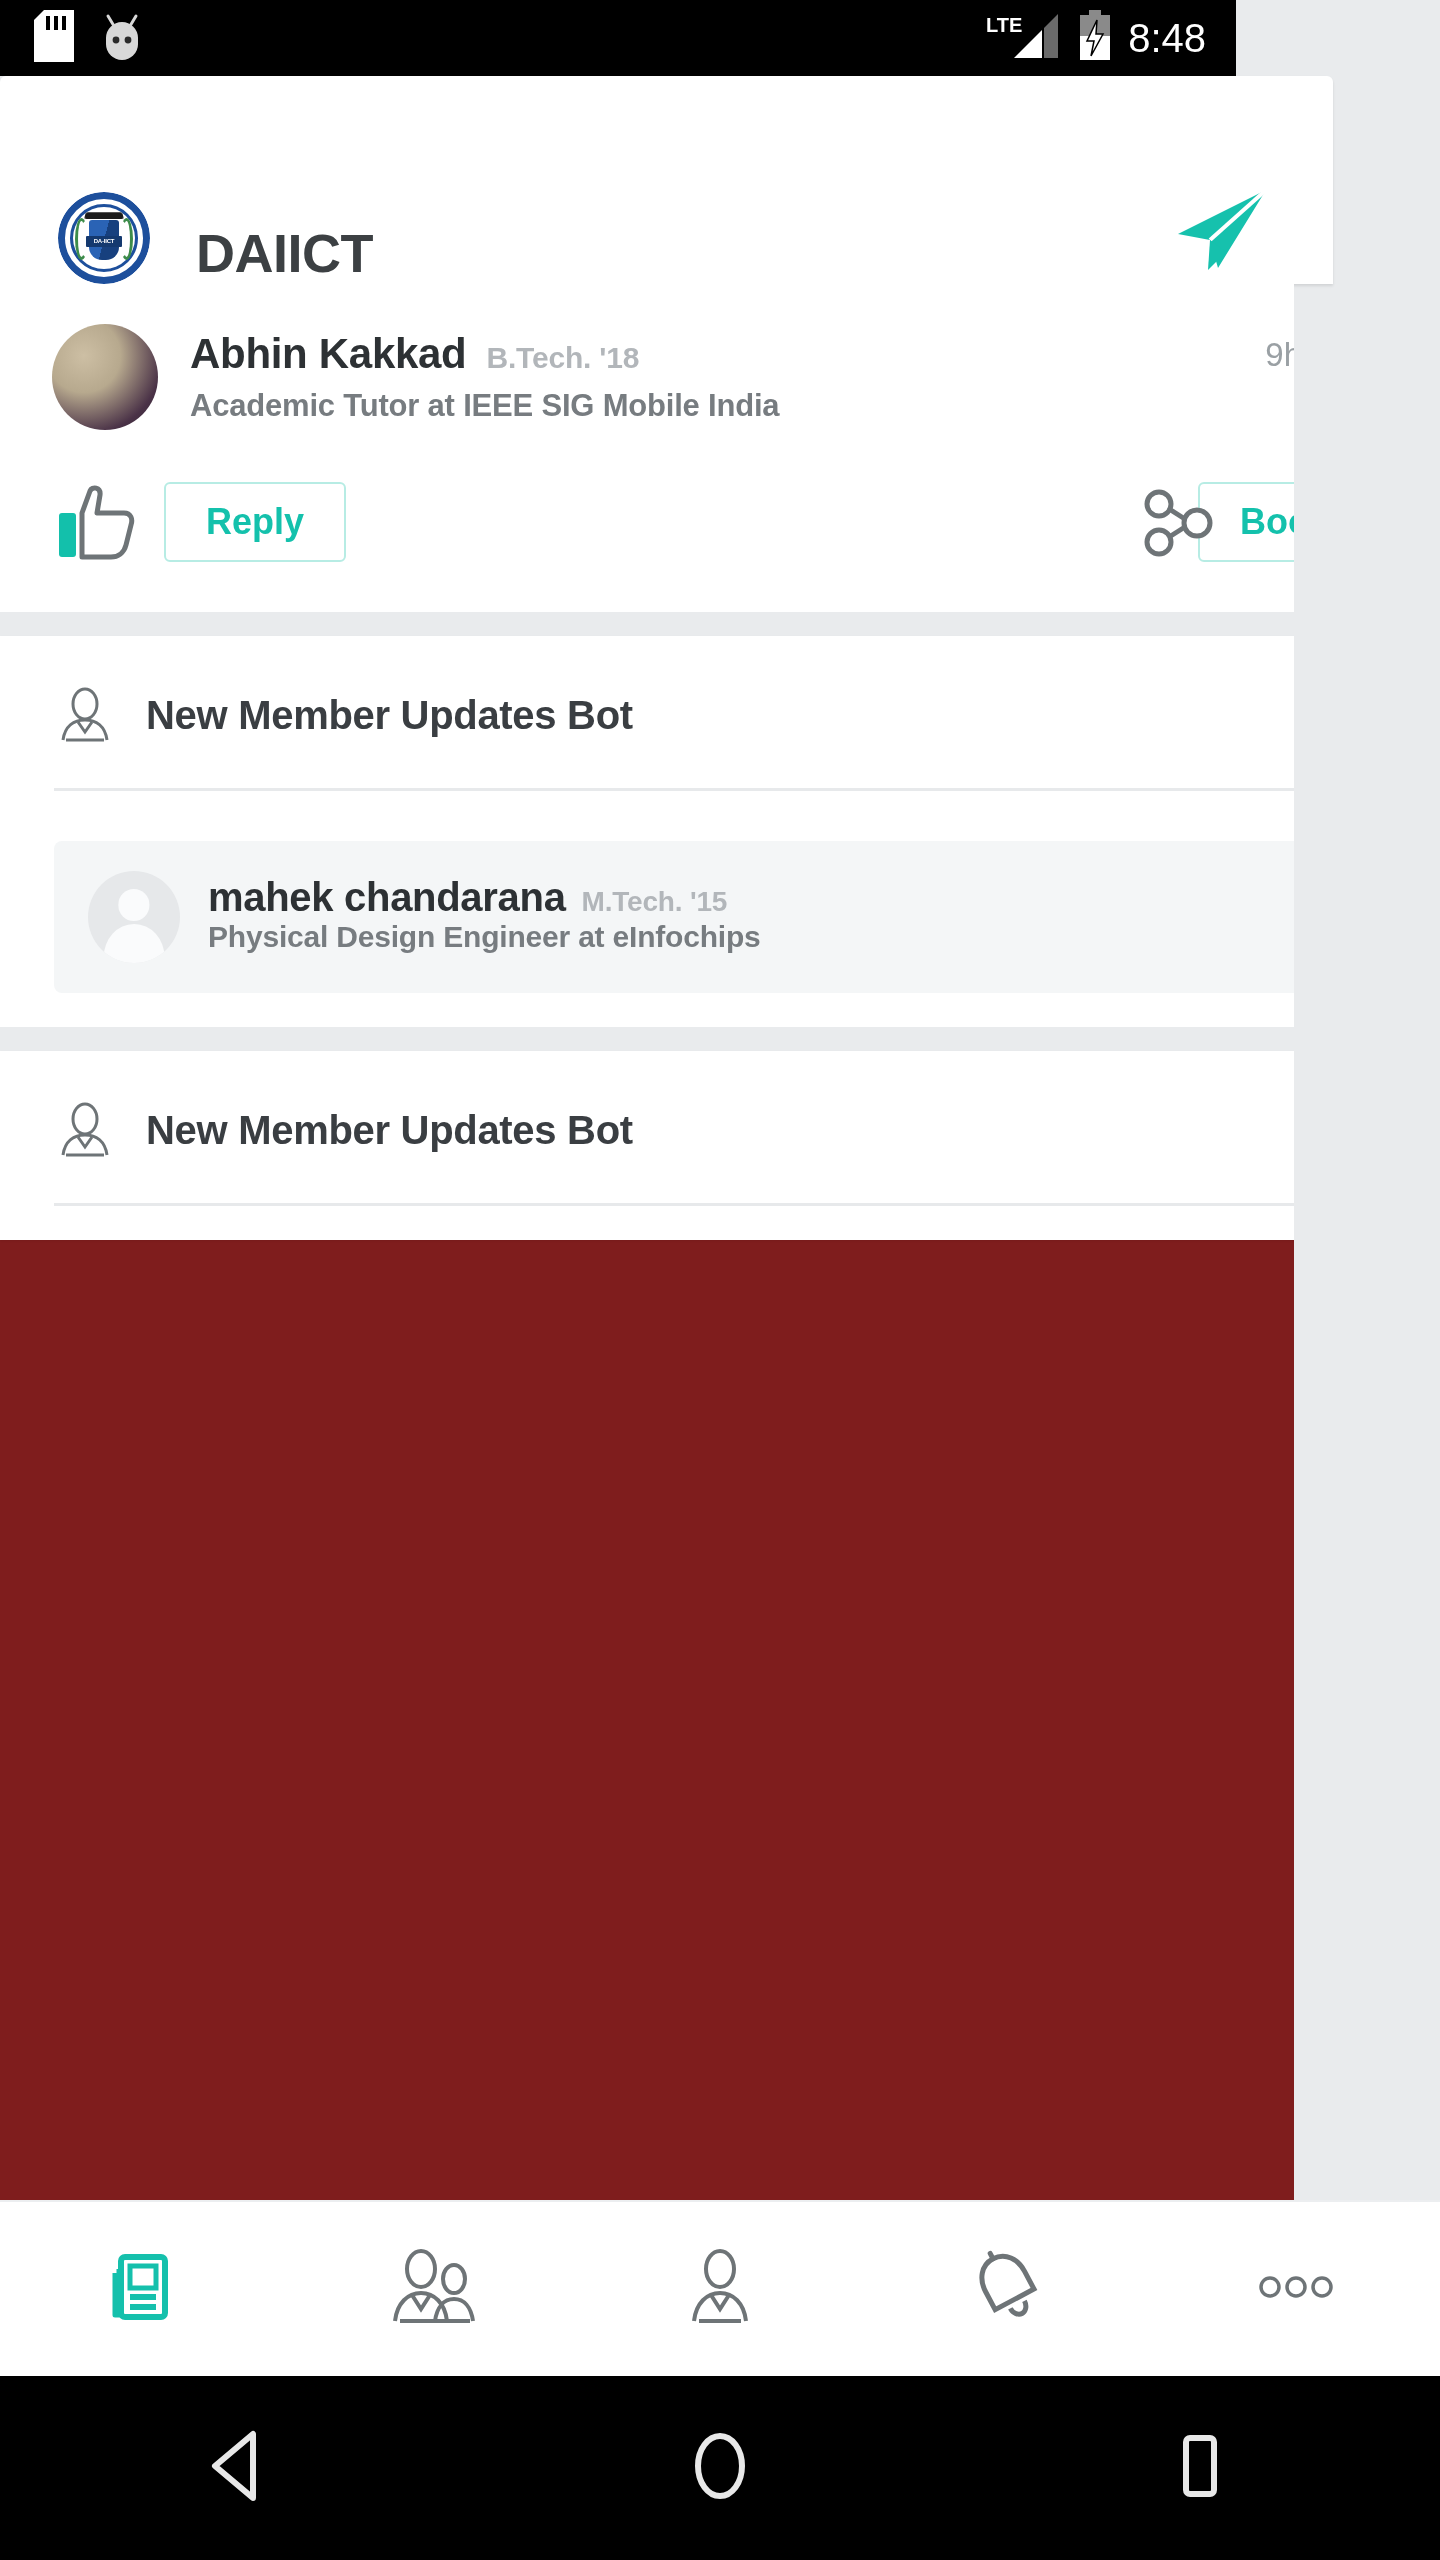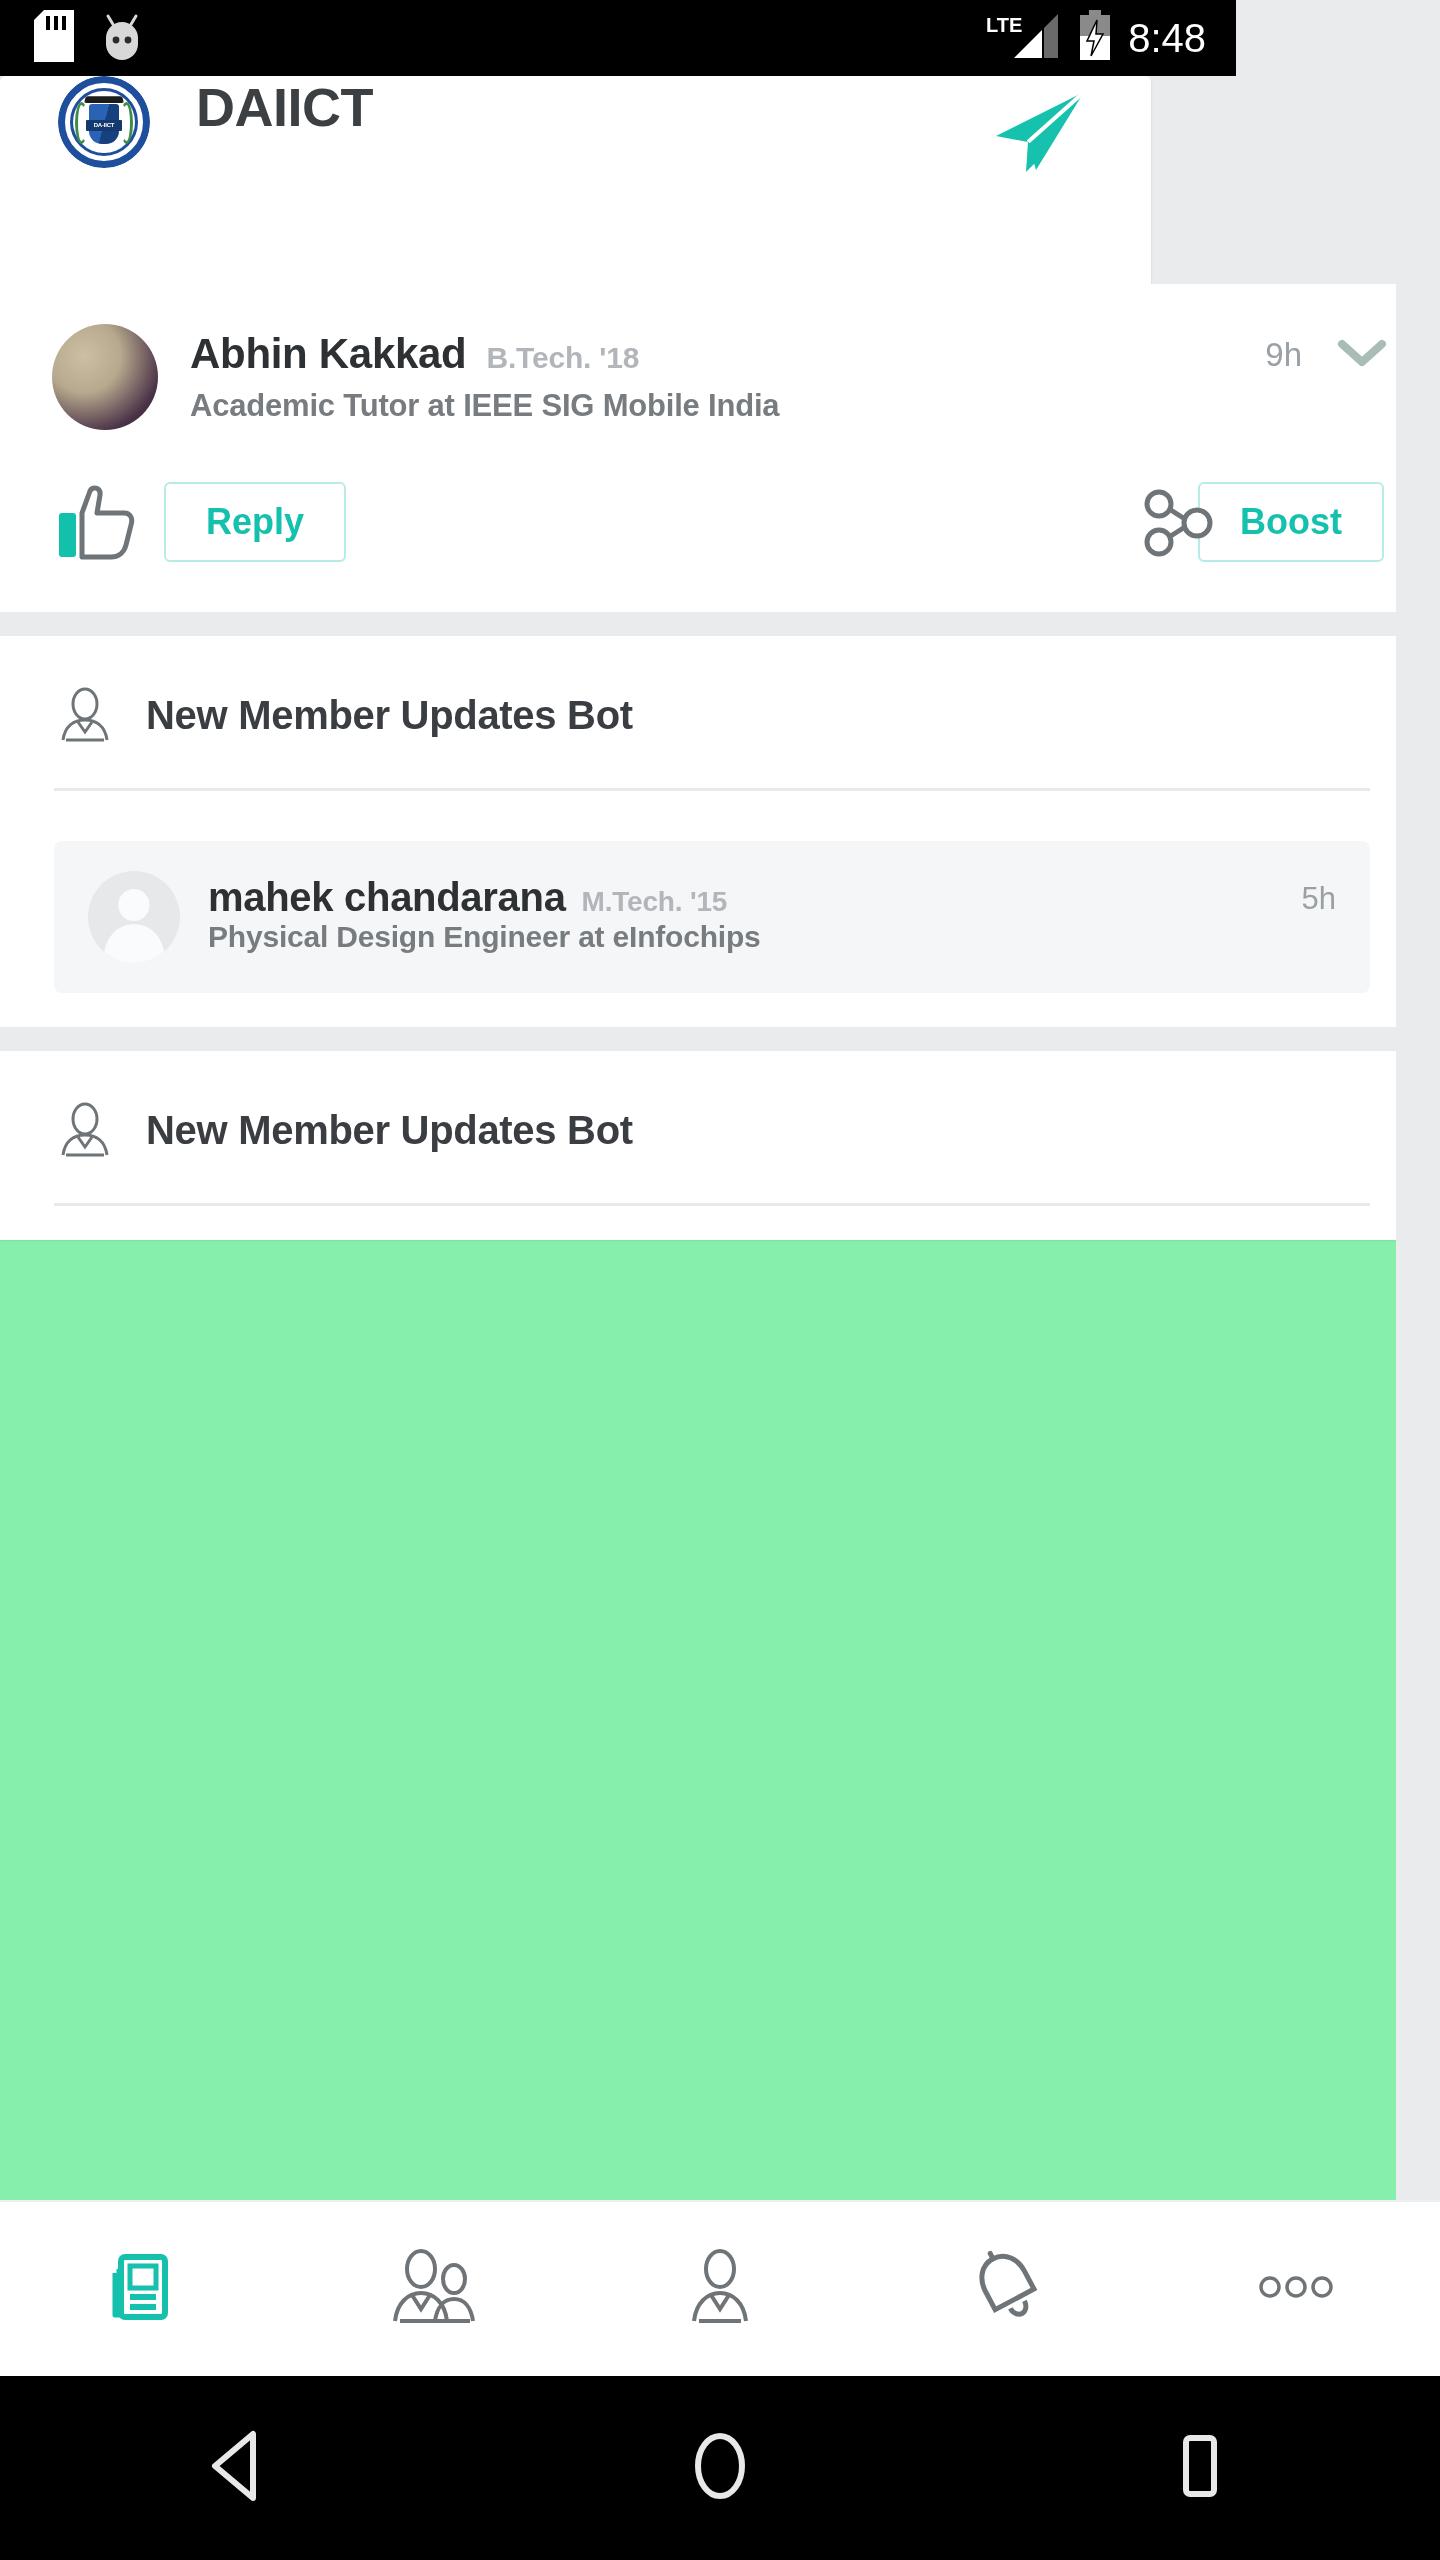--- a/index.html
+++ b/index.html
@@ -14,23 +14,23 @@
   .statusbar{
     position:absolute; top:0; left:0; width:1236px; height:76px;
     background:#000; display:flex; align-items:center;
   }
   .sb-left{ display:flex; align-items:center; gap:26px; margin-left:34px; }
   .sb-right{ margin-left:auto; display:flex; align-items:center; gap:16px; margin-right:30px;}
   .sb-time{ color:#fff; font-size:40px; font-weight:400; letter-spacing:0px; line-height:1; }
 
   
   .header{
-    position:absolute; top:76px; left:0; width:1151px; height:208px;
+    position:absolute; top:76px; left:0; width:1333px; height:208px;
     background:#fff; border-radius:6px 6px 0 0;
-    display:flex; align-items:flex-start;
+    display:flex; align-items:flex-end;
     box-shadow:0 2px 3px rgba(0,0,0,0.10);
   }
   .logo{
     width:92px; height:92px; margin-left:58px; flex:0 0 auto;
     border-radius:50%; position:relative; overflow:hidden;
     background:#fff;
   }
   .logo .ring{
     position:absolute; inset:0; border-radius:50%;
     border:7px solid #1d4f9c; background:#fff;
@@ -66,22 +66,22 @@
   }
   .app-title{
     margin-left:46px; font-size:54px; font-weight:bold; color:#3c4043;
     letter-spacing:-0.5px;
   }
   .send-btn{ margin-left:auto; margin-right:54px; width:110px; height:110px;
     display:flex; align-items:center; justify-content:center; }
 
   
   .feed{
-    position:absolute; top:284px; left:0; width:1396px; height:1916px;
-    background:#86efac; overflow:hidden;
+    position:absolute; top:284px; left:0; width:1294px; height:1916px;
+    background:#7f1d1d; overflow:hidden;
   }
   .card{ background:#fff; width:1440px; box-shadow:0 1px 2px rgba(0,0,0,0.07); }
   .gap{ height:24px; background:#e9ebed; }
 
   
   .post{ padding:40px 0 0 0; }
   .post-head{ display:flex; padding:0 52px; align-items:flex-start; }
   .avatar{
     width:106px; height:106px; border-radius:50%; flex:0 0 auto;
     overflow:hidden; position:relative;

